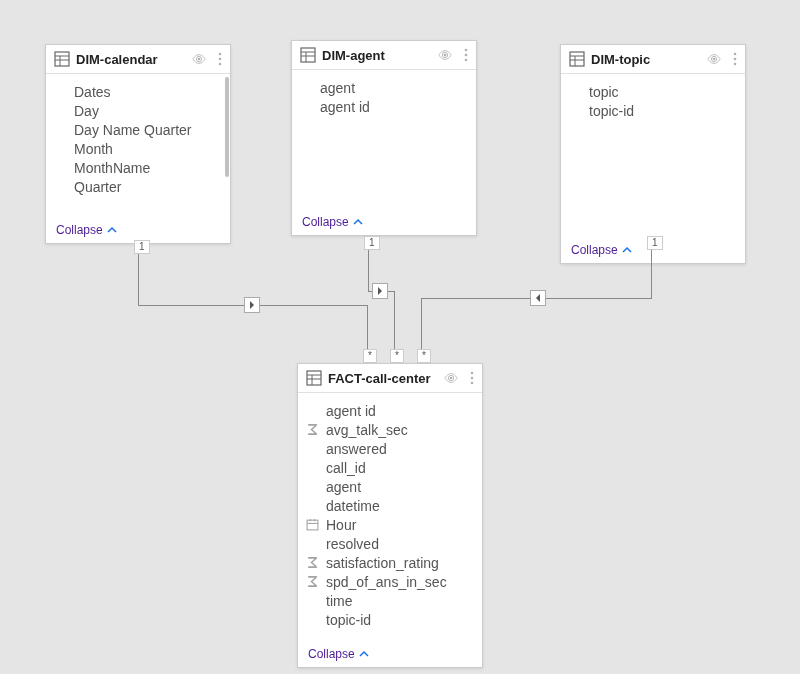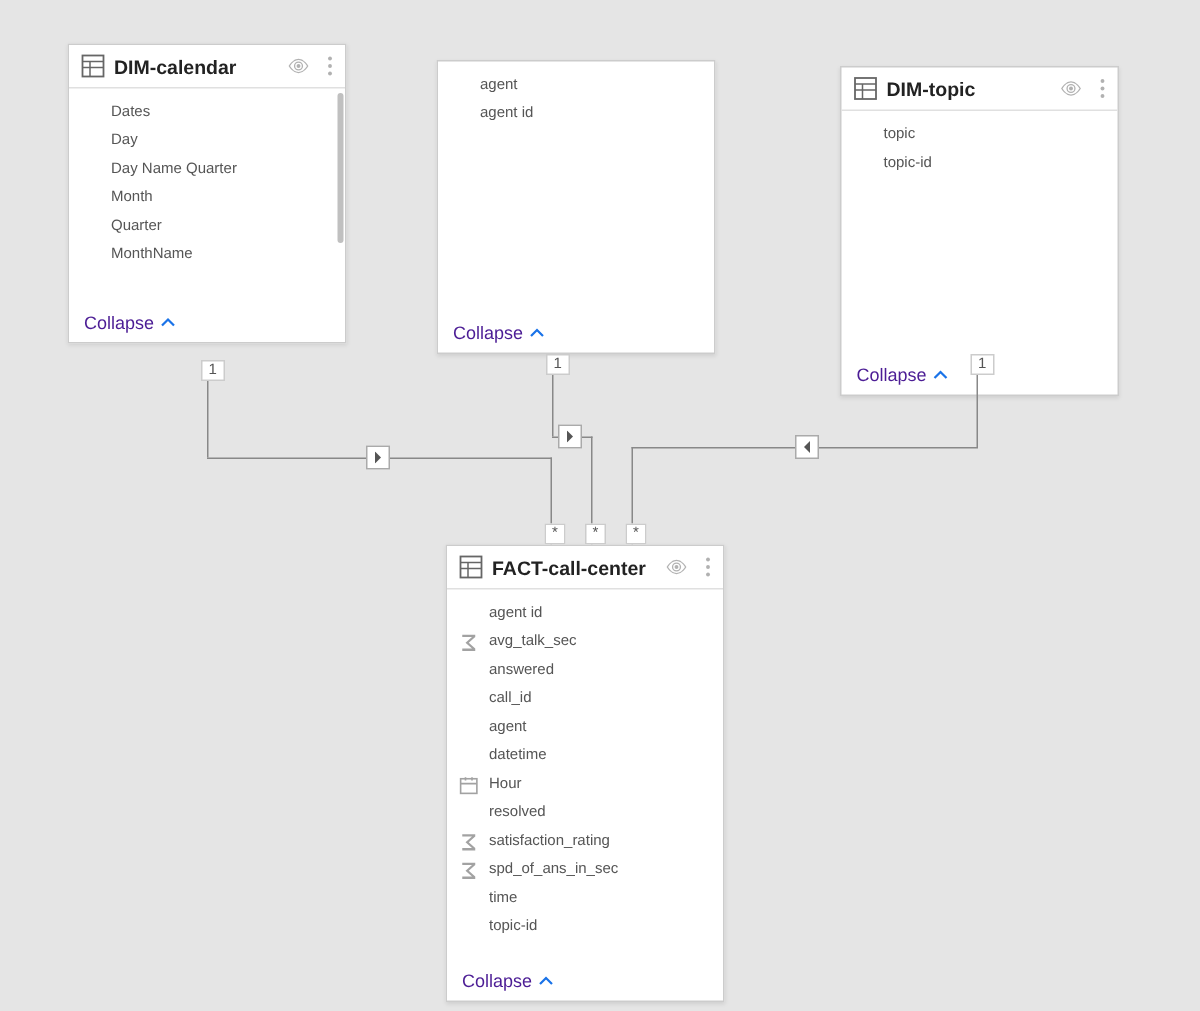--- a/index.html
+++ b/index.html
@@ -7,38 +7,38 @@
 .canvas{position:absolute;top:0;left:0;width:800px;height:674px}
 
 .table-card{position:absolute;background:#fff;border:1px solid #ccc;box-shadow:0 1px 3px rgba(0,0,0,0.1);display:flex;flex-direction:column}
 .card-header{display:flex;align-items:center;padding:6px 8px;border-bottom:1px solid #e0e0e0;gap:6px}
 .table-icon{width:16px;height:16px;flex-shrink:0}
 .card-title{font-size:13px;font-weight:600;color:#222;flex:1}
 .eye-icon{width:14px;height:14px;opacity:0.5;flex-shrink:0}
 .more-icon{width:4px;height:14px;opacity:0.5;margin-left:6px;flex-shrink:0}
 
 .field-list{padding:8px 0 4px 0;overflow-y:auto;flex:1}
-.field-row{display:flex;padding:2px 10px 2px 28px;font-size:10px;color:#555;height:19px;position:relative}
+.field-row{display:flex;align-items:center;padding:2px 10px 2px 28px;font-size:14px;color:#555;height:19px;position:relative}
 .field-row .field-icon{position:absolute;left:8px;width:13px;height:13px;opacity:0.6}
 
 .collapse-bar{padding:4px 10px 6px 10px;font-size:12px;color:#4c1d95;display:flex;align-items:center;gap:4px;cursor:pointer}
 .collapse-bar svg{width:10px;height:10px}
 .scrollbar-thumb{position:absolute;right:1px;top:32px;width:4px;height:100px;background:#c0c0c0;border-radius:2px}
 
 .rel-line{position:absolute;background:#888;z-index:1}
 .rel-box{position:absolute;width:16px;height:16px;background:#fff;border:1px solid #aaa;display:flex;align-items:center;justify-content:center;z-index:2}
 .rel-box svg{width:8px;height:8px;fill:#555}
 .card-badge{position:absolute;font-size:10px;color:#555;background:#fff;border:1px solid #ccc;padding:0px 4px;line-height:12px;z-index:2}
 </style>
 </head>
 <body>
 
 <div class="canvas">
 
-<div class="table-card" style="left:45px;top:29px;width:186px;height:200px">
+<div class="table-card" style="left:45px;top:44px;width:186px;height:200px">
   <div class="card-header">
     <svg class="table-icon" viewBox="0 0 16 16">
           <rect x="1" y="1" width="14" height="14" fill="none" stroke="#666" stroke-width="1.2"></rect>
           <line x1="1" y1="5" x2="15" y2="5" stroke="#666" stroke-width="1"></line>
           <line x1="1" y1="9" x2="15" y2="9" stroke="#666" stroke-width="1"></line>
           <line x1="6" y1="5" x2="6" y2="15" stroke="#666" stroke-width="1"></line>
         </svg>
     <span class="card-title">DIM-calendar</span>
     <svg class="eye-icon" viewBox="0 0 16 16">
           <path d="M8 3C4 3 1 8 1 8s3 5 7 5 7-5 7-5-3-5-7-5zm0 8a3 3 0 110-6 3 3 0 010 6z" fill="none" stroke="#666" stroke-width="1"></path>
@@ -57,36 +57,54 @@
     <div class="field-row">
           <span>Day</span>
         </div>
     <div class="field-row">
           <span>Day Name Quarter</span>
         </div>
     <div class="field-row">
           <span>Month</span>
         </div>
     <div class="field-row">
+          <span>MonthName</span>
+        </div>
+    <div class="field-row">
           <span>Quarter</span>
         </div>
-    <div class="field-row">
-          <span>MonthName</span>
-        </div>
   </div>
   <div class="scrollbar-thumb"></div>
   <div class="collapse-bar">
     <span>Collapse</span>
     <svg viewBox="0 0 10 10">
           <path d="M1 7l4-4 4 4" fill="none" stroke="#1a73e8" stroke-width="1.5"></path>
         </svg>
   </div>
 </div>
 
 <div class="table-card" style="left:291px;top:40px;width:186px;height:196px">
+  <div class="card-header">
+    <svg class="table-icon" viewBox="0 0 16 16">
+          <rect x="1" y="1" width="14" height="14" fill="none" stroke="#666" stroke-width="1.2"></rect>
+          <line x1="1" y1="5" x2="15" y2="5" stroke="#666" stroke-width="1"></line>
+          <line x1="1" y1="9" x2="15" y2="9" stroke="#666" stroke-width="1"></line>
+          <line x1="6" y1="5" x2="6" y2="15" stroke="#666" stroke-width="1"></line>
+        </svg>
+    <span class="card-title">DIM-agent</span>
+    <svg class="eye-icon" viewBox="0 0 16 16">
+          <path d="M8 3C4 3 1 8 1 8s3 5 7 5 7-5 7-5-3-5-7-5zm0 8a3 3 0 110-6 3 3 0 010 6z" fill="none" stroke="#666" stroke-width="1"></path>
+          <circle cx="8" cy="8" r="1.5" fill="#666"></circle>
+        </svg>
+    <svg class="more-icon" viewBox="0 0 4 14">
+          <circle cx="2" cy="2" r="1.3" fill="#666"></circle>
+          <circle cx="2" cy="7" r="1.3" fill="#666"></circle>
+          <circle cx="2" cy="12" r="1.3" fill="#666"></circle>
+        </svg>
+  </div>
   <div class="field-list">
     <div class="field-row">
           <span>agent</span>
         </div>
     <div class="field-row">
           <span>agent id</span>
         </div>
   </div>
   <div class="collapse-bar">
     <span>Collapse</span>

